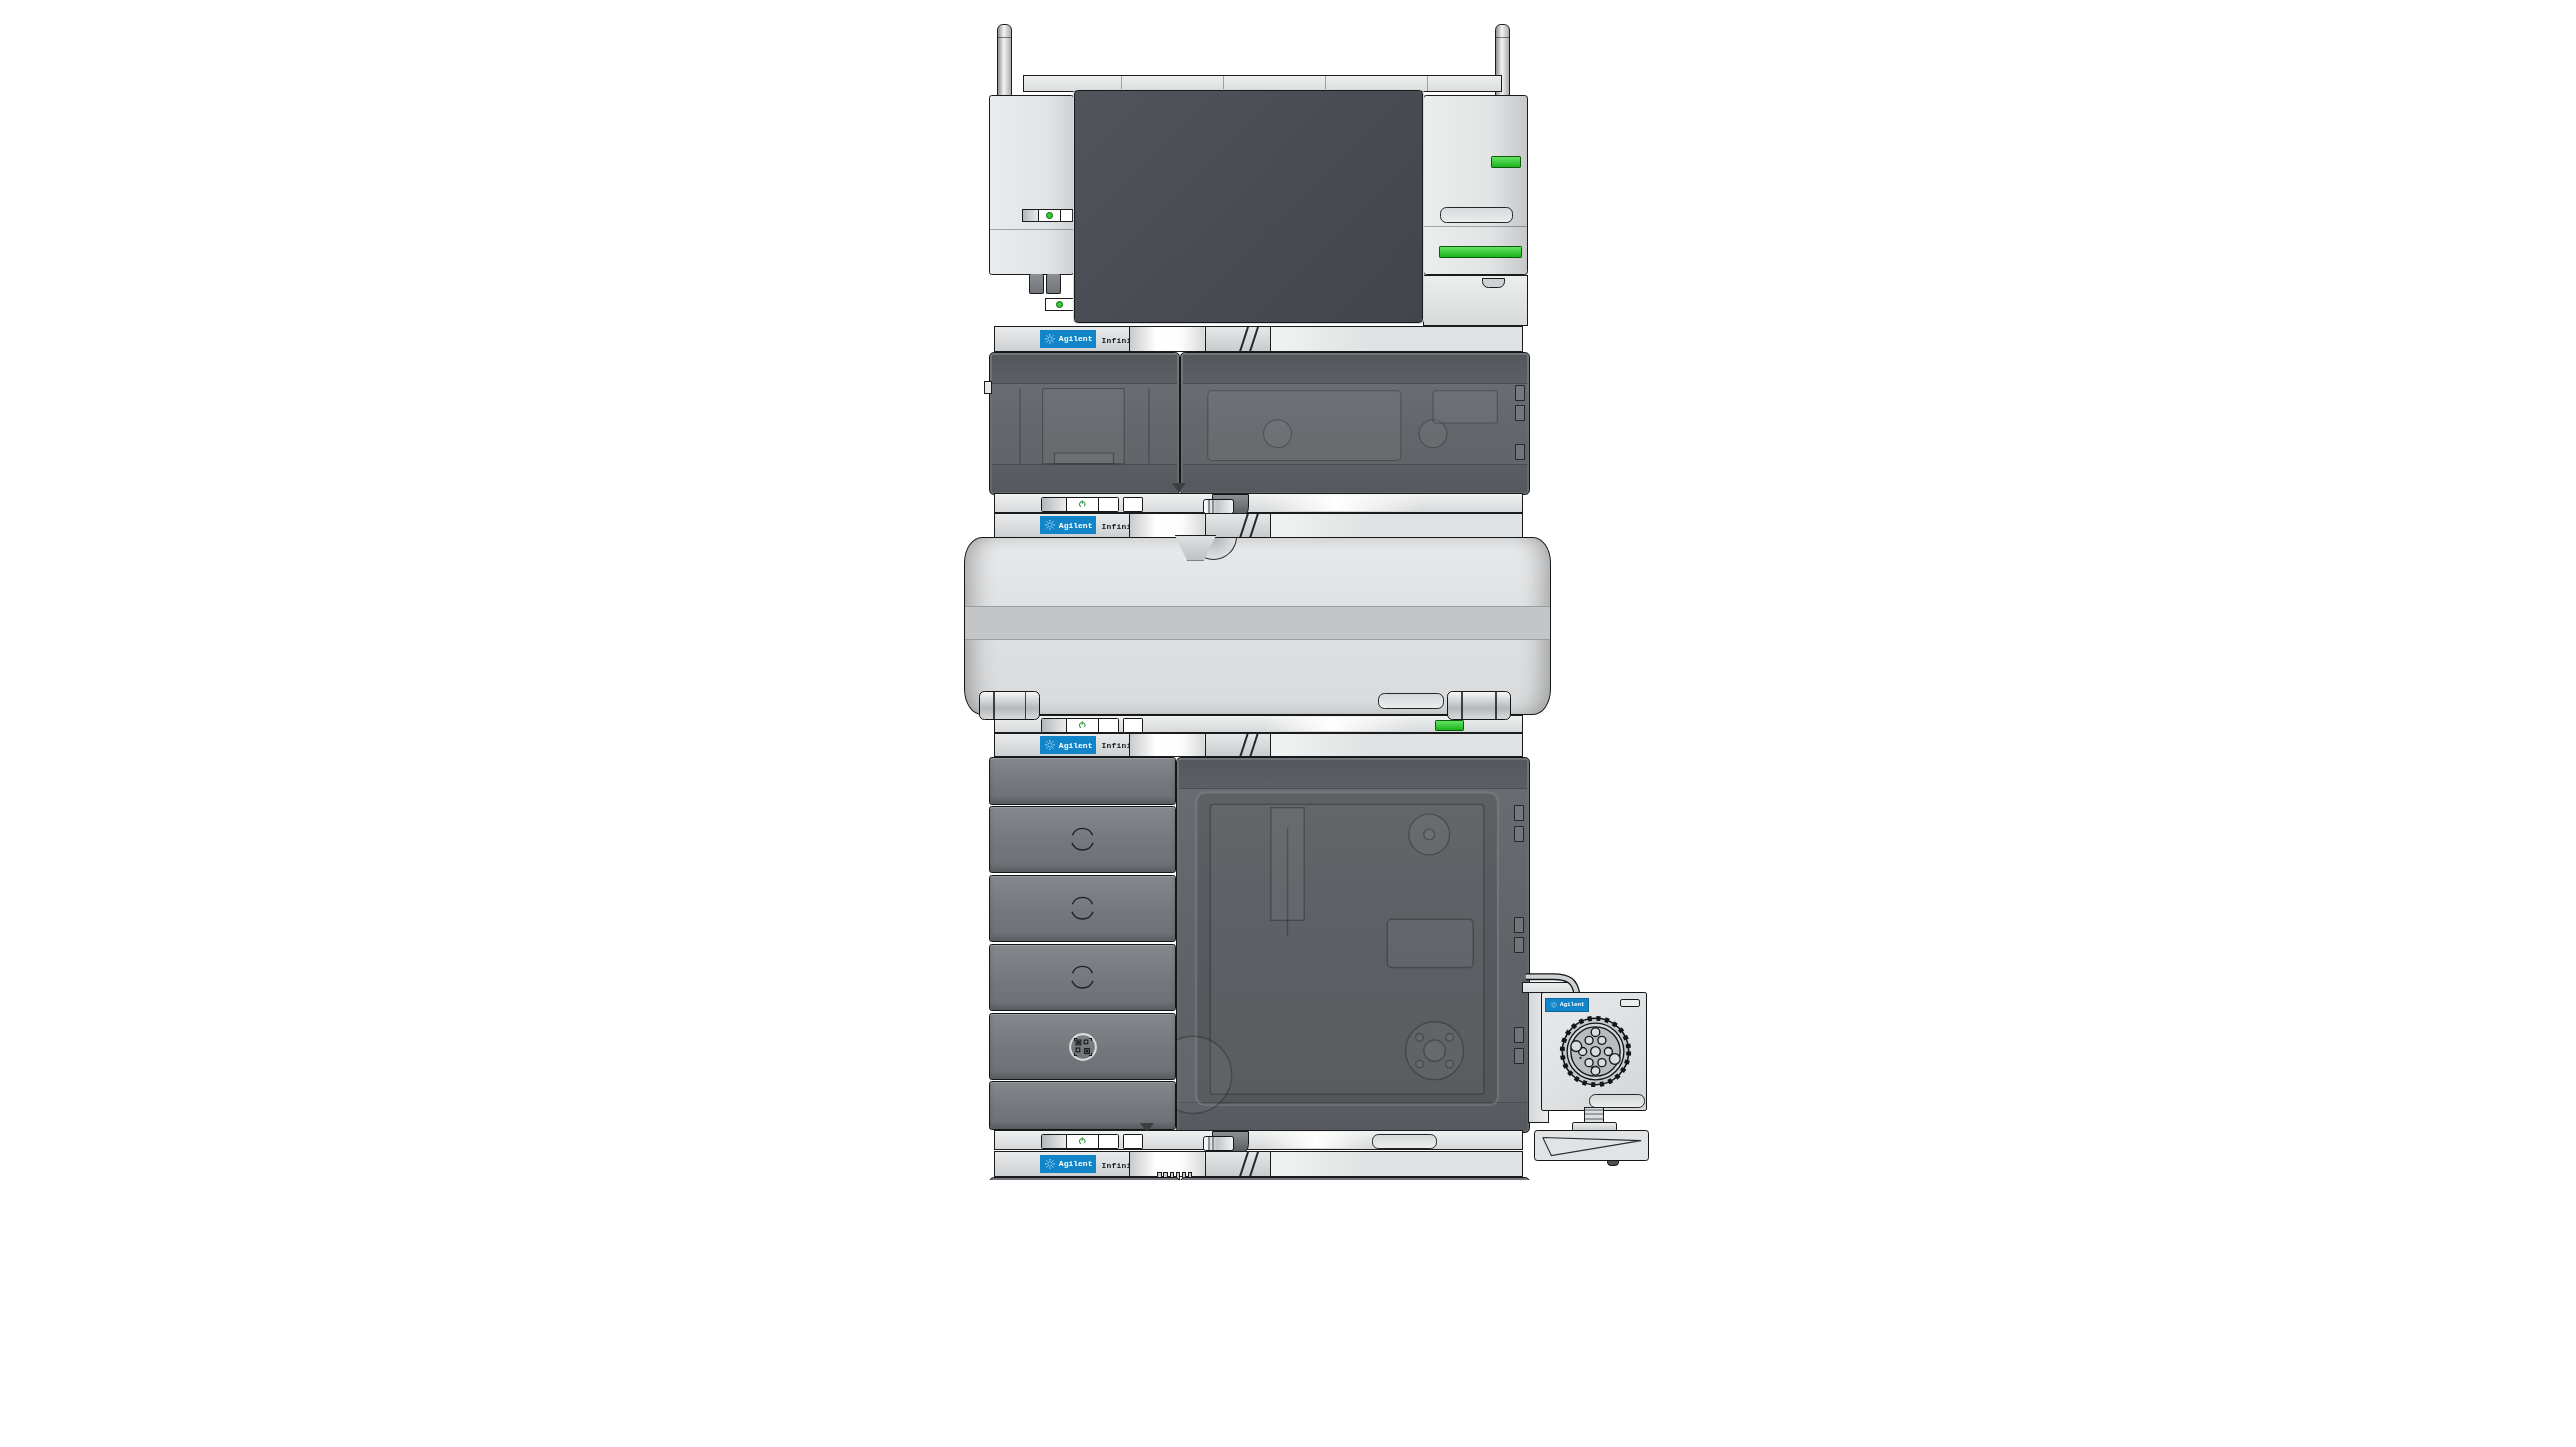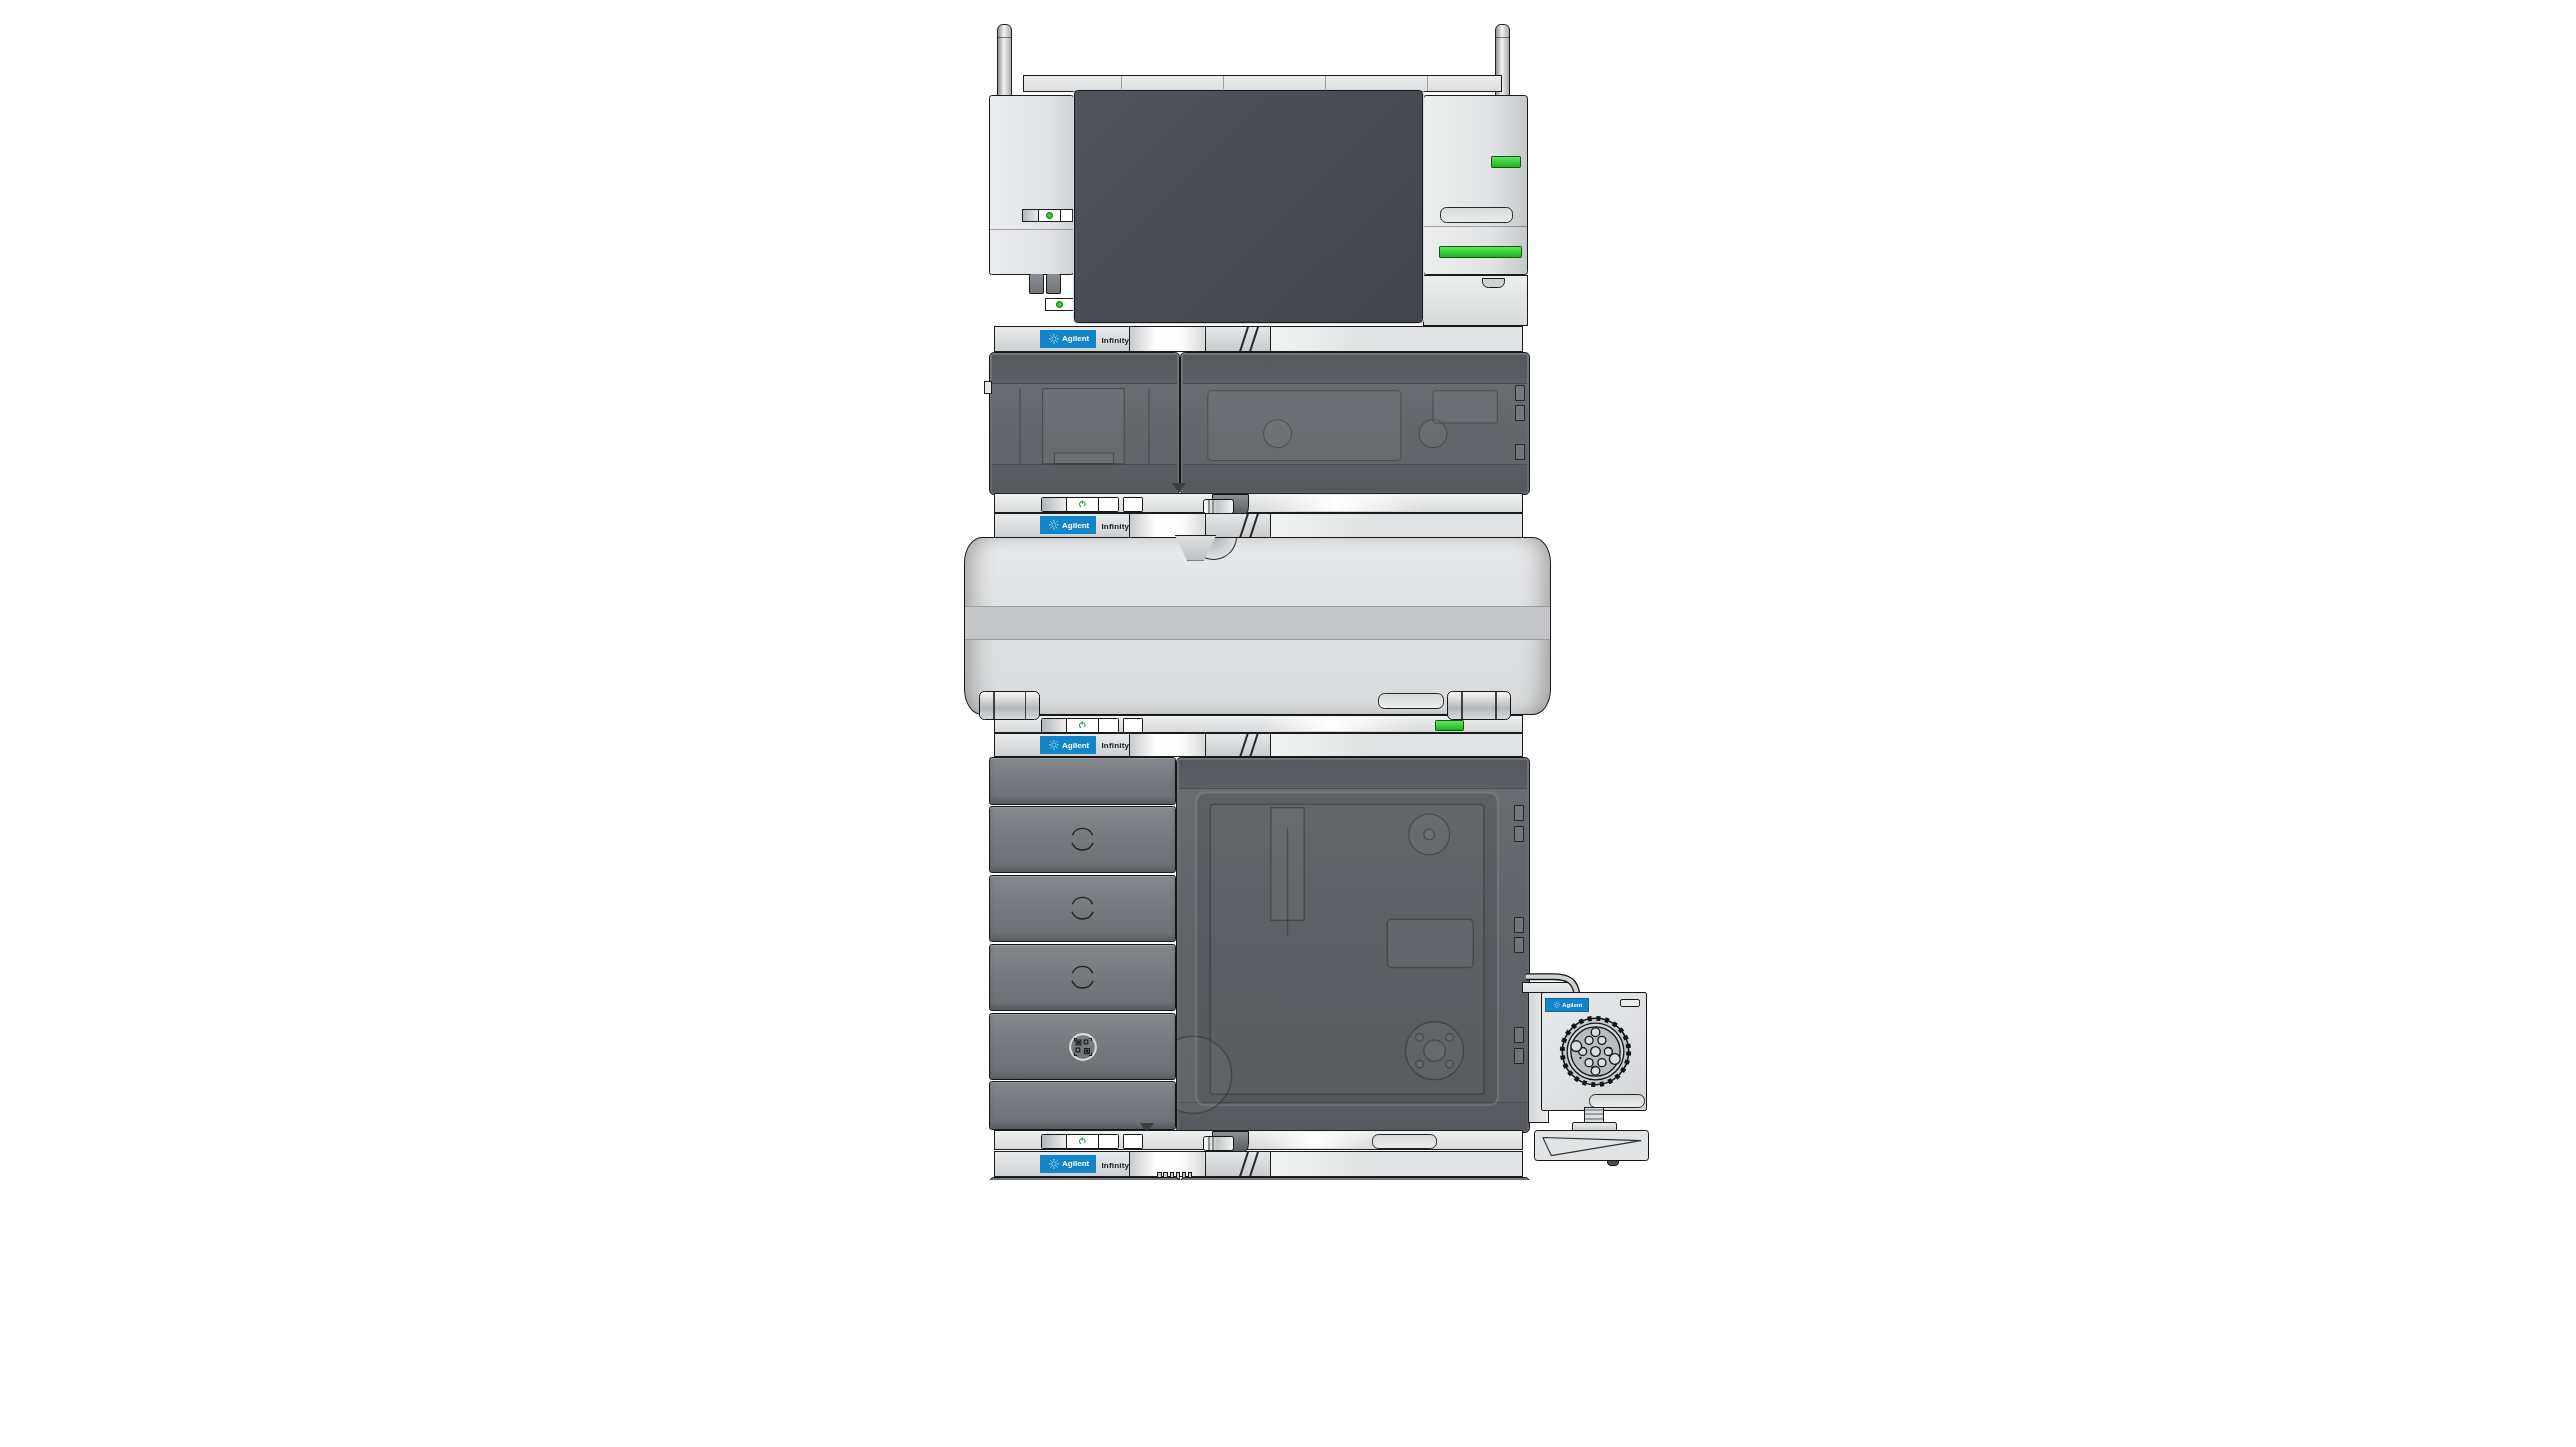--- a/index.html
+++ b/index.html
@@ -1,17 +1,17 @@
 <!DOCTYPE html>
 <html style="font-size:8.6px"><head>
 <meta charset="utf-8">
 <style>
   html,body{margin:0;padding:0;background:#ffffff;}
   #stage{position:relative;width:2576px;height:1180px;background:#ffffff;overflow:hidden;
-         font-family:Liberation Sans, sans-serif;}
+         font-family:Liberation Mono, monospace;}
   .abs{position:absolute;box-sizing:border-box;}
   .ol{border:1.1px solid #1a1b1c;}
   .ol3{border:1.6px solid #141517;}
   .panel{background:linear-gradient(180deg,#eceded,#dcdee0);}
   .lightpanel{background:#e4e5e6;}
   
   .badge-row{position:absolute;left:5.4px;width:529px;height:26px;box-sizing:border-box;
              border:1.1px solid #1a1b1c;background:linear-gradient(180deg,#ebecec,#d2d4d6);}
   .sb-left{position:absolute;left:0;top:0;bottom:0;width:134px;
            background:linear-gradient(180deg,#e9eaeb,#cdd0d2);border-right:1.1px solid #1a1b1c;}

